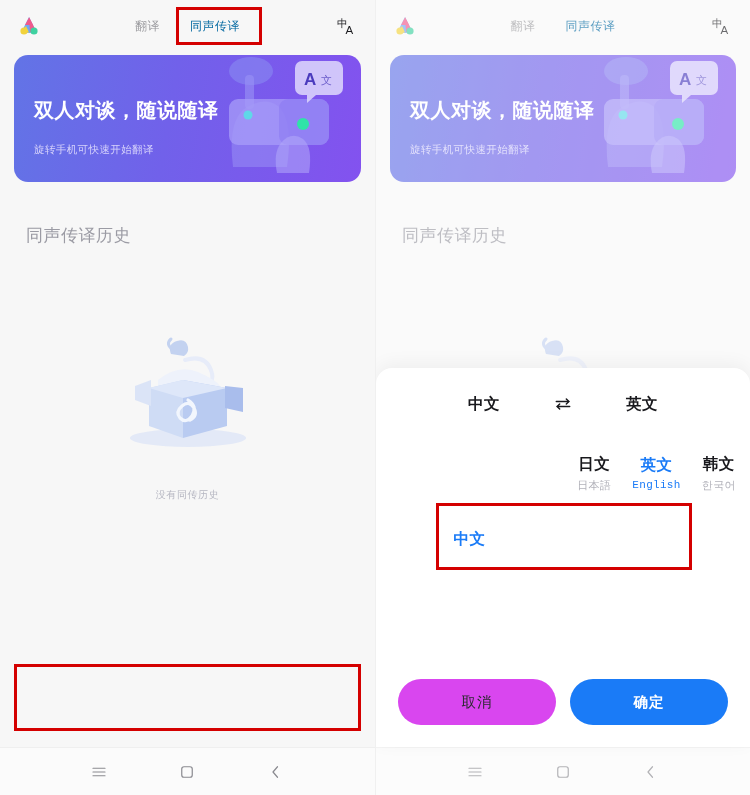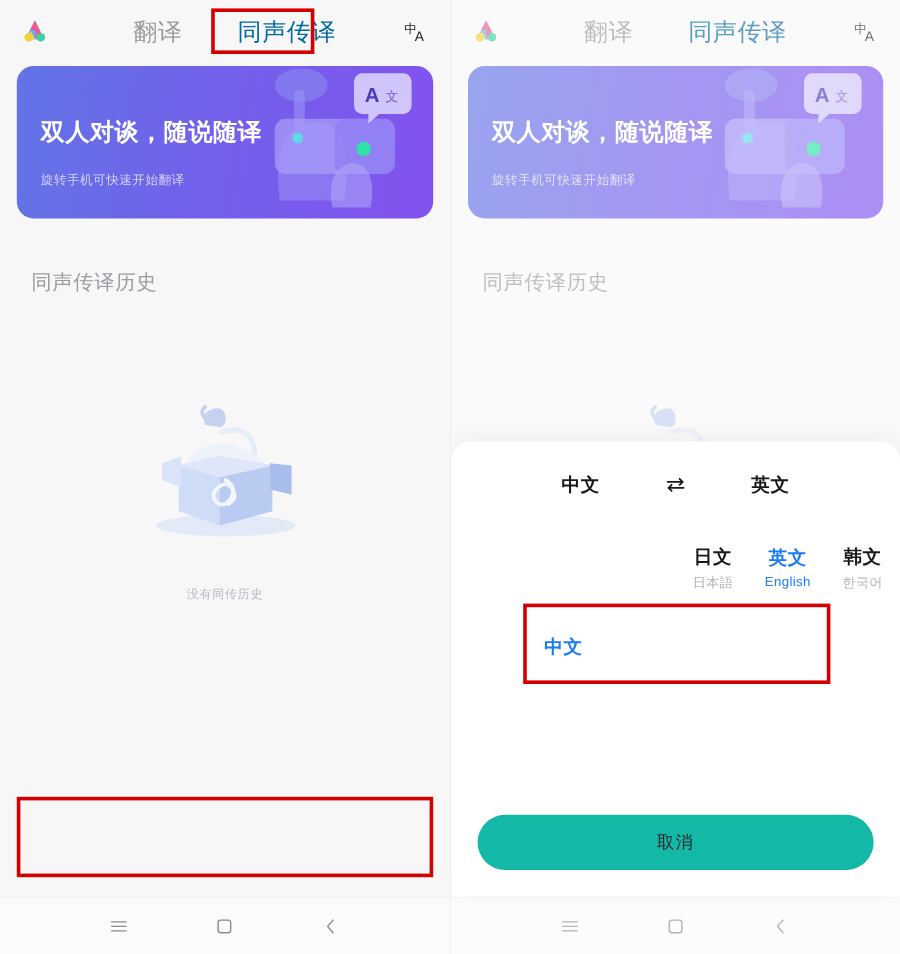--- a/index.html
+++ b/index.html
@@ -26,22 +26,22 @@
     padding: 0 14px;
   }
   .logo { width: 30px; height: 30px; position: relative; flex: 0 0 auto; }
   .logo svg { display: block; }
   .tabs {
     position: absolute; left: 0; right: 0; top: 0; height: 52px;
     display: flex; align-items: center; justify-content: center; gap: 18px;
     pointer-events: none;
   }
   .tab {
-    font-size: 20px; color: #9a9a9e; pointer-events: auto;
-    padding: 4px 6px; letter-spacing: .5px; margin-left: 16px;
+    font-size: 12px; color: #9a9a9e; pointer-events: auto;
+    padding: 4px 6px; letter-spacing: .5px;
   }
   .tab.active { color: #0369a1; font-weight: 400; }
   .trans-icon {
     margin-left: auto; width: 28px; height: 28px;
     display: flex; align-items: center; justify-content: center;
     flex: 0 0 auto;
   }
 
   
   .redbox { position: absolute; border: 3px solid #d40000; pointer-events: none; z-index: 60; }
@@ -144,32 +144,32 @@
     display: flex; flex-direction: column; align-items: center; justify-content: center;
     width: 100%;
   }
   .picker-item .pri {
     font-size: 15.5px; font-weight: 700; color: #18181c; letter-spacing: .5px;
   }
   .picker-item .sec {
     font-size: 11px; color: #b2b2ba; margin-top: 3px; letter-spacing: .3px;
   }
   .picker-item.selected .pri { color: #1a7bf7; }
-  .picker-item.selected .sec { color: #1a7bf7; }
+  .picker-item.selected .sec { color: #1a7bf7; font-family: Liberation Mono, monospace; }
 
   .sheet-actions {
     position: absolute; left: 0; right: 0; bottom: 22px;
     display: flex; gap: 14px; padding: 0 22px;
   }
   .sheet-btn {
     flex: 1; height: 46px; border-radius: 23px;
     display: flex; align-items: center; justify-content: center;
     font-size: 14.5px; letter-spacing: 1px; border: none;
   }
-  .sheet-btn.cancel { background: #14b8a6; color: #2a2a2e; }
+  .sheet-btn.cancel { background: #d946ef; color: #2a2a2e; }
   .sheet-btn.confirm { background: #1a7bf7; color: #ffffff; font-weight: 600; }
 </style>
 </head>
 <body>
 
 <div class="screens">
 
   <div class="phone left">
 
     <div class="topbar">
@@ -374,20 +374,21 @@
             <div class="picker-item">
               <div class="pri">韩文</div>
               <div class="sec">한국어</div>
             </div>
           </div>
         </div>
       </div>
 
       <div class="sheet-actions">
         <button class="sheet-btn cancel">取消</button>
+        <button class="sheet-btn confirm">确定</button>
       </div>
     </div>
 
     <div class="redbox row-hl" style="left:60px;"></div>
 
     <div class="navbar">
       <div class="navbtn">
         <svg viewBox="0 0 24 24" width="18" height="18">
           <g stroke="#8a8a90" stroke-width="1.6" stroke-linecap="round">
             <line x1="4" y1="7" x2="20" y2="7"></line>

